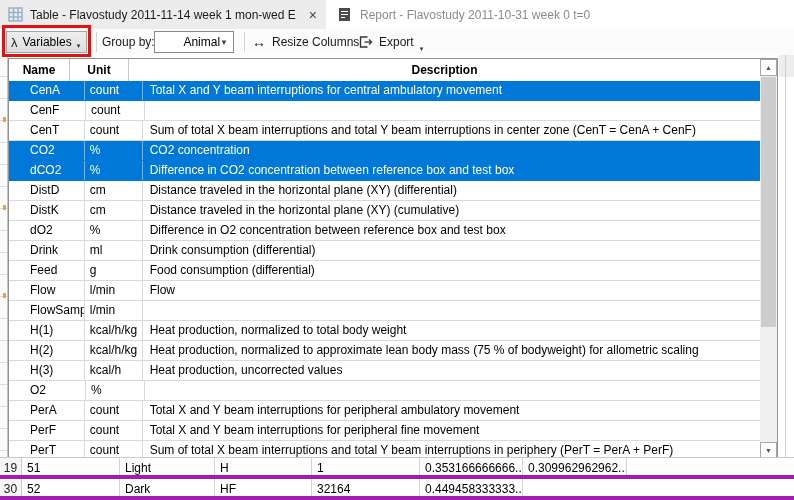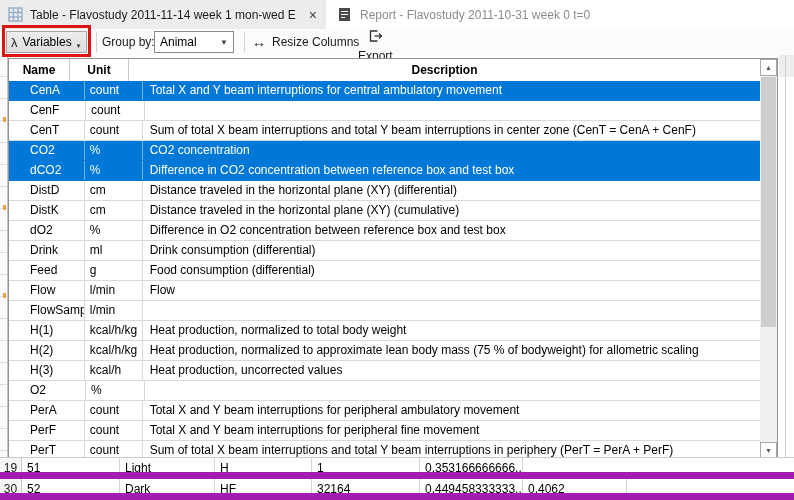--- a/index.html
+++ b/index.html
@@ -19,21 +19,21 @@
   .annot-box{position:absolute;left:2px;top:-4px;width:89px;height:32px;border:3px solid var(--annot,#dd1414);box-sizing:border-box;z-index:5;}
   .btn-variables{position:absolute;left:6px;top:2px;width:81px;height:22px;box-sizing:border-box;
       background:linear-gradient(#eeeeee,#dddddd);border:1px solid #a6a6a6;
       display:flex;align-items:center;gap:5px;padding:0 4px;}
   .lambda{font-size:13px;color:#222;}
   .mini-arrow{font-size:7px;color:#333;align-self:flex-end;margin-bottom:2px;}
   .tb-sep{position:absolute;top:3px;width:1px;height:20px;background:#d2d2d2;}
   .tb-label{position:absolute;top:0;height:26px;line-height:26px;color:#1a1a1a;}
   .combobox{position:absolute;left:154px;top:2px;width:80px;height:22px;box-sizing:border-box;background:#fff;
       border:1px solid #8a8a8a;display:flex;align-items:center;padding:0 5px;}
-  .combobox .val{flex:1;}
+  .combobox .val{flex:1;text-align:right;}
   .combobox .cb-arrow{font-size:8px;color:#444;}
   .tb-item{position:absolute;top:0;height:26px;display:flex;align-items:center;gap:6px;color:#1a1a1a;}
   .resize-glyph{font-size:14px;}
 
   
   .left-strip{position:absolute;left:0;top:55px;width:8px;height:402px;background:#fafafa;border-right:1px solid #c4c4c4;box-sizing:border-box;
       background-image:repeating-linear-gradient(to bottom,transparent 0 21px,#dcdcdc 21px 22px);}
   .strip-mark{position:absolute;width:3px;height:5px;background:#e8a33d;right:1px;}
 
   
@@ -61,21 +61,21 @@
   
   .vscroll{position:absolute;right:0;top:0;width:17px;height:400px;background:#f0f0f0;}
   .sbtn{position:absolute;left:0;width:17px;height:17px;box-sizing:border-box;background:#fdfdfd;border:1px solid #a8a8a8;
       display:flex;align-items:center;justify-content:center;font-size:7px;color:#555;}
   .sbtn.up{top:0;}
   .sbtn.down{bottom:0;}
   .sthumb{position:absolute;left:1px;top:18px;width:15px;height:250px;background:#cdcdcd;}
 
   
   .btable{position:absolute;left:0;top:457px;width:794px;height:43px;border-top:1px solid #c9c9c9;overflow:hidden;background:#fff;}
-  .brow{display:flex;height:21px;box-sizing:border-box;border-bottom:7px solid #a21caf;}
+  .brow{display:flex;height:21px;box-sizing:border-box;border-bottom:4px solid #a21caf;}
   .bnum{width:22px;box-sizing:border-box;background:#f5f5f5;border-right:1px solid #c8c8c8;text-align:center;line-height:21px;color:#222;}
   .bcell{box-sizing:border-box;border-right:1px solid #d4d4d4;line-height:21px;padding-left:5px;white-space:nowrap;overflow:hidden;}
   .bc1{width:98px;}.bc2{width:95px;}.bc3{width:97px;}.bc4{width:108px;}.bc5{width:103px;}.bc6{width:104px;}
   .brow .last{border-right:1px solid #d4d4d4;}
 </style>
 </head>
 <body>
 
 <div class="screen">
 
@@ -119,21 +119,21 @@
     <span class="tb-label" style="left:102px;">Group by:</span>
     <div class="combobox">
       <span class="val">Animal</span>
       <span class="cb-arrow">▼</span>
     </div>
     <div class="tb-sep" style="left:244px;"></div>
     <div class="tb-item" style="left:252px;">
       <span class="resize-glyph">↔</span>
       <span>Resize Columns</span>
     </div>
-    <div class="tb-item" style="left:358px;flex-direction:column;">
+    <div class="tb-item" style="left:358px;">
       <span style="display:inline-flex;">
         <svg width="15" height="14" viewBox="0 0 15 14">
             <g stroke="#333" stroke-width="1.3" fill="none">
           <path d="M9.5 2 H2.5 V12 H9.5"></path>
               <path d="M6.5 7 H13.5"></path>
               <path d="M11 4.5 L13.5 7 L11 9.5"></path>
             </g>
           </svg>
       </span>
       <span>Export</span>
@@ -262,26 +262,26 @@
 
   <div class="btable">
     <div>
         <div class="brow">
           <div class="bnum">19</div>
           <div class="bcell bc1">51</div>
           <div class="bcell bc2">Light</div>
           <div class="bcell bc3">H</div>
           <div class="bcell bc4">1</div>
           <div class="bcell bc5">0.353166666666...</div>
+          <div class="bcell bc6 last">0.309962962962...</div>
         </div>
         <div class="brow">
           <div class="bnum">30</div>
           <div class="bcell bc1">52</div>
           <div class="bcell bc2">Dark</div>
           <div class="bcell bc3">HF</div>
           <div class="bcell bc4">32164</div>
           <div class="bcell bc5">0.449458333333...</div>
-          <div class="bcell bc6 last">0.4062</div>
         </div>
       </div>
   </div>
 
 </div>
 
 </body></html>

